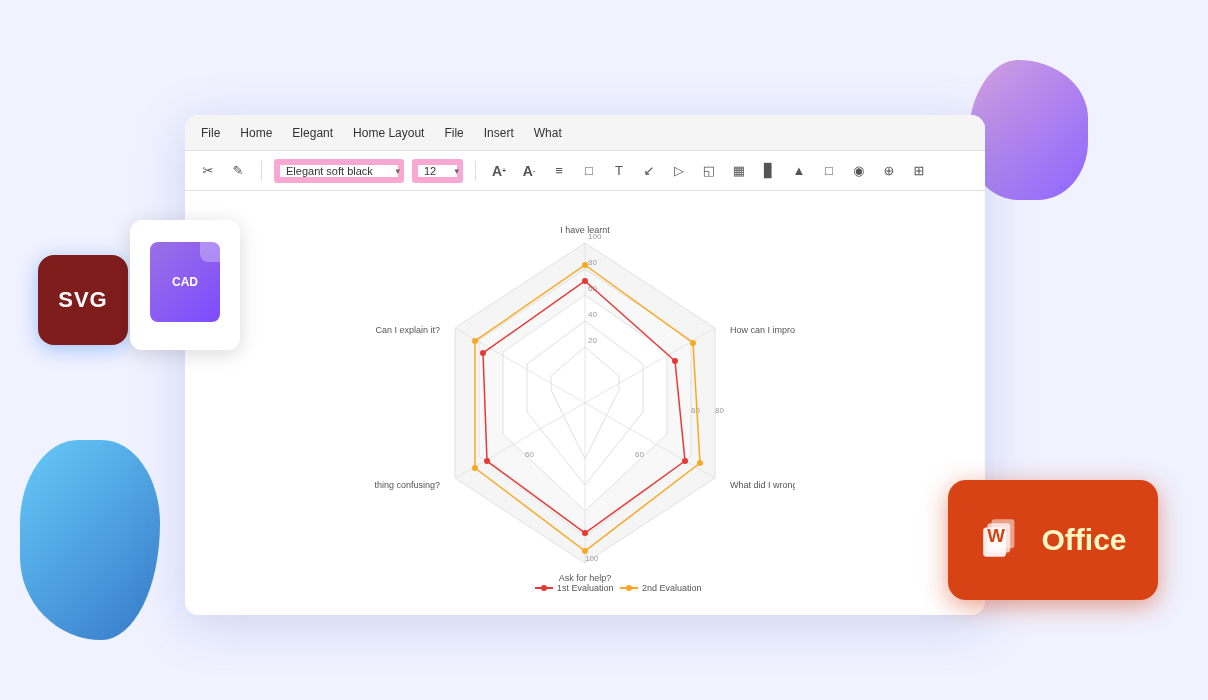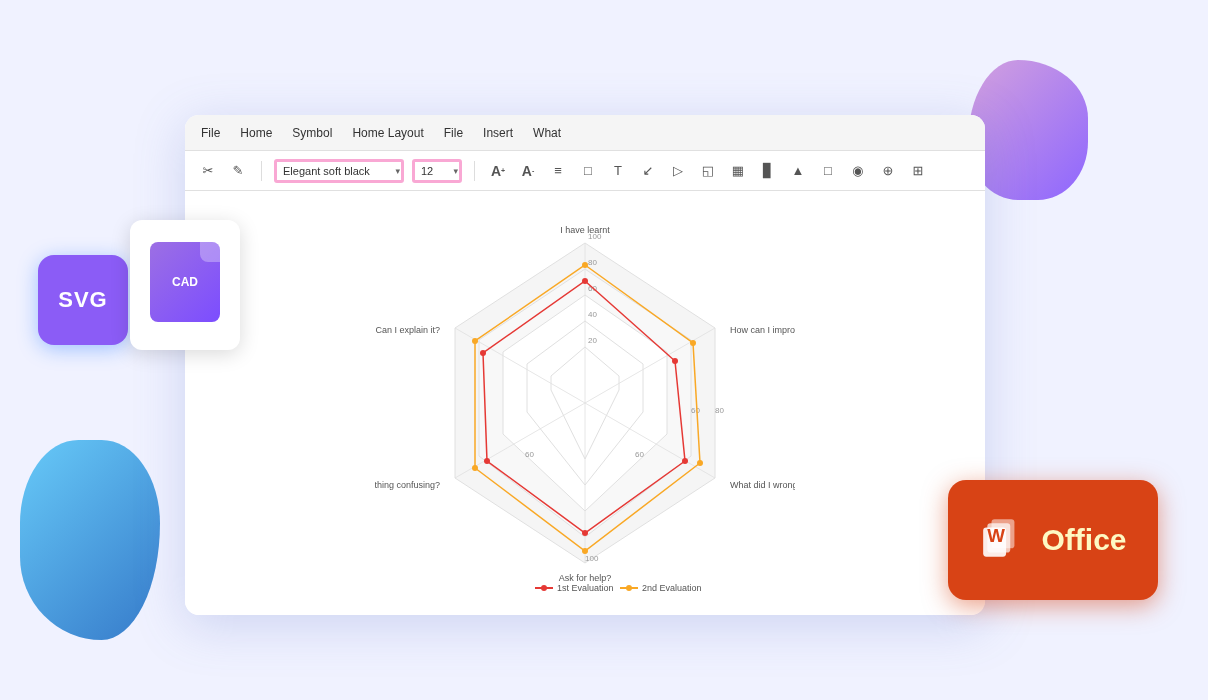--- a/index.html
+++ b/index.html
@@ -53,21 +53,21 @@
       z-index: 10;
     }
 
     
     .svg-badge {
       position: absolute;
       left: 38px;
       top: 255px;
       width: 90px;
       height: 90px;
-      background: #8b5cf6;
+      background: #7f1d1d;
       border-radius: 16px;
       display: flex;
       flex-direction: column;
       align-items: center;
       justify-content: center;
       z-index: 20;
       box-shadow: 0 4px 20px rgba(41, 121, 255, 0.4);
     }
     .svg-badge-text {
       color: white;
@@ -199,21 +199,21 @@
     }
     .toolbar-separator {
       width: 1px;
       height: 20px;
       background: #ddd;
       margin: 0 4px;
     }
     .toolbar-select {
       height: 24px;
       font-size: 11px;
-      border: 3px solid #f9a8d4;
+      border: 6px solid #f9a8d4;
       border-radius: 3px;
       padding: 0 20px 0 6px;
       background: white;
       cursor: pointer;
       min-width: 130px;
       color: #333;
       appearance: none;
     }
     .toolbar-select-wrap {
       position: relative;
@@ -274,21 +274,21 @@
     <text x="8" y="26" font-size="18" font-weight="900" fill="#d84315" font-family="Arial">W</text>
   </svg>
   <span class="office-text">Office</span>
 </div>
 
 <div class="app-window">
 
   <div class="menu-bar">
     <span class="menu-item">File</span>
     <span class="menu-item">Home</span>
-    <span class="menu-item">Symbol</span>
+    <span class="menu-item">Elegant</span>
     <span class="menu-item">Home Layout</span>
     <span class="menu-item">File</span>
     <span class="menu-item">Insert</span>
     <span class="menu-item">What</span>
   </div>
 
   <div class="toolbar">
     <div class="toolbar-icon">✂</div>
     <div class="toolbar-icon">✎</div>
     <div class="toolbar-separator"></div>

